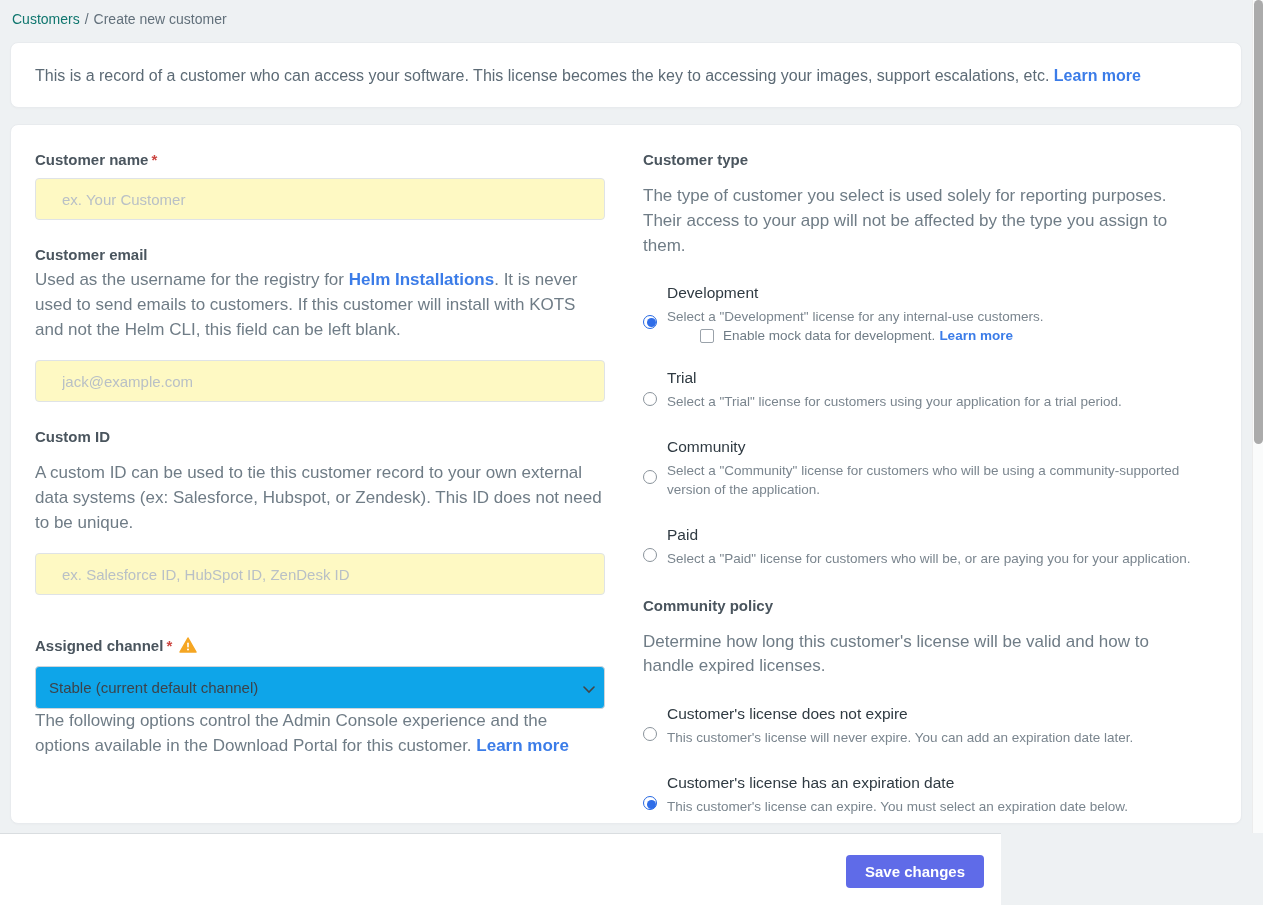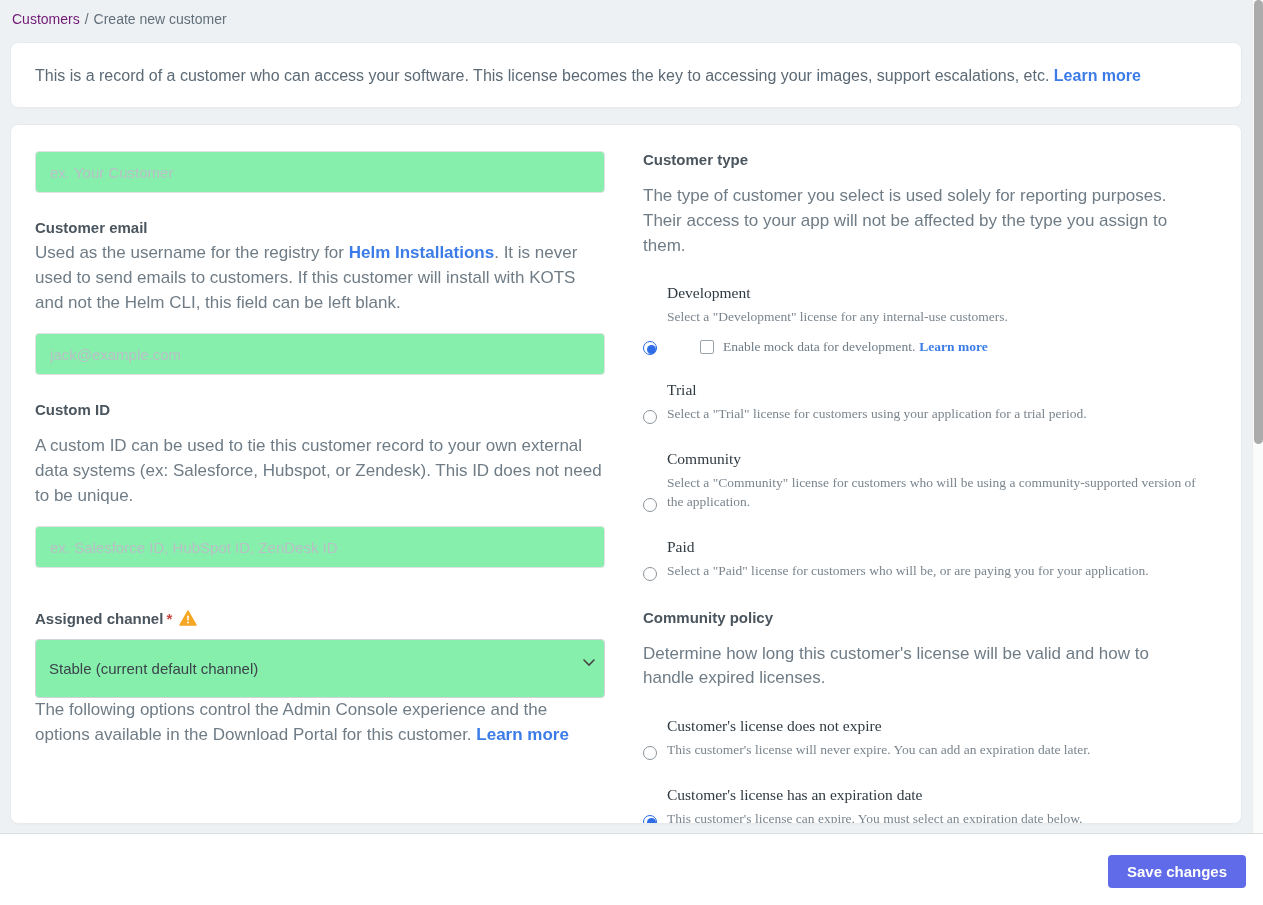--- a/index.html
+++ b/index.html
@@ -12,21 +12,21 @@
   }
   .page { width:1263px; height:905px; position:relative; }
 
   
   .breadcrumb {
     padding:11px 12px 9px 12px;
     font-size:14px;
     color:#62707b;
   }
   .breadcrumb a {
-    color:#701a75;
+    color:#0f766e;
     text-decoration:none;
     cursor:pointer;
   }
   .breadcrumb .sep { margin:0 5px; color:#62707b; }
 
   
   .card {
     background:#fff;
     border:1px solid #e8ebee;
     border-radius:8px;
@@ -62,66 +62,66 @@
     color:#4a555e;
     margin-bottom:10px;
   }
   .req { color:#cc4641; font-weight:600; margin-left:3px; }
 
   .text-input {
     width:100%;
     height:42px;
     border:1px solid #dfe3e6;
     border-radius:4px;
-    padding:0 14px;
+    padding:0 26px;
     font-size:15px;
     font-family:"Liberation Sans", sans-serif;
     color:#37424a;
     outline:none;
-    background:#86efac;
+    background:#fef9c3;
   }
   .text-input::placeholder { color:#b9c0c6; }
 
   .help-text {
     font-size:17px;
     color:#6f7c86;
     line-height:1.45;
   }
   .mb6 { margin-bottom:5px; }
   .mb16 { margin-bottom:16px; }
   .mb18 { margin-bottom:18px; }
   .mb26 { margin-bottom:26px; }
   .mt28 { margin-top:28px; }
   .mt42 { margin-top:42px; }
 
   .select-wrap { position:relative; width:100%; }
   select.channel-select {
     width:100%;
-    height:59px;
+    height:43px;
     border:1px solid #ced4d9;
     border-radius:4px;
-    background:#86efac;
+    background:#0ea5e9;
     font-size:15px;
     color:#3c434a;
     padding:0 30px 0 13px;
     appearance:none;
     -webkit-appearance:none;
     font-family:"Liberation Sans", sans-serif;
     outline:none;
     cursor:pointer;
   }
   .select-chevron {
     position:absolute;
     right:10px; top:14px;
     pointer-events:none;
     color:#444;
   }
 
   .warn-icon { display:inline-block; vertical-align:-2px; margin-left:7px; }
-  .option-row { display:flex; align-items:flex-end; margin-bottom:26px;font-family:Liberation Serif, serif; }
+  .option-row { display:flex; align-items:center; margin-bottom:26px; }
   .option-radio {
     width:14px; height:14px;
     border:1.5px solid #8a939b;
     border-radius:50%;
     flex:none;
     margin:16px 10px 0 0;
     background:#fff;
     cursor:pointer;
     position:relative;
   }
@@ -138,38 +138,38 @@
   .option-title {
     font-size:15.5px;
     color:#2f3a42;
     margin-bottom:6px;
   }
   .option-desc {
     font-size:13.5px;
     color:#7a858e;
     line-height:1.4;
   }
-  .mock-row { display:flex; align-items:center; margin-top:12px;padding-left:33px; }
+  .mock-row { display:flex; align-items:center; margin-top:1px;padding-left:33px; }
   .checkbox {
     width:14px; height:14px;
     border:1.5px solid #9aa2aa;
     border-radius:2px;
     background:#fff;
     flex:none;
     margin-right:9px;
     cursor:pointer;
   }
   .mock-label { font-size:13.5px; color:#6f7c86; }
   .mock-label a { margin-left:4px; }
 
   
   .footer-bar {
     position:absolute;
     left:0; bottom:0;
-    width:1263px;
+    width:1001px;
     height:72px;
     background:#fff;
     border-top:1px solid #d9dde0;
     z-index:5;
   }
   .save-btn {
     position:absolute;
     right:17px; top:21px;
     background:#5f6be8;
     color:#fff;
@@ -213,20 +213,23 @@
     <p>
       <span>This is a record of a customer who can access your software. This license becomes the key to accessing your images, support escalations, etc.</span>
       <a class="inline-link">Learn more</a>
     </p>
   </div>
 
   <div class="card form-card">
 
     <div class="col-left">
 
+      <div class="field-label">
+        <span>Customer name</span><span class="req">*</span>
+      </div>
       <input class="text-input mb26" type="text" placeholder="ex. Your Customer" style="">
 
       <div class="field-label mb6">Customer email</div>
       <p class="help-text mb18">
         <span>Used as the username for the registry for </span><a class="inline-link">Helm Installations</a><span>. It is never used to send emails to customers. If this customer will install with KOTS and not the Helm CLI, this field can be left blank.</span>
       </p>
       <input class="text-input mb26" type="text" placeholder="jack@example.com" style="">
 
       <div class="field-label mb16">Custom ID</div>
       <p class="help-text mb18">A custom ID can be used to tie this customer record to your own external data systems (ex: Salesforce, Hubspot, or Zendesk). This ID does not need to be unique.</p>

